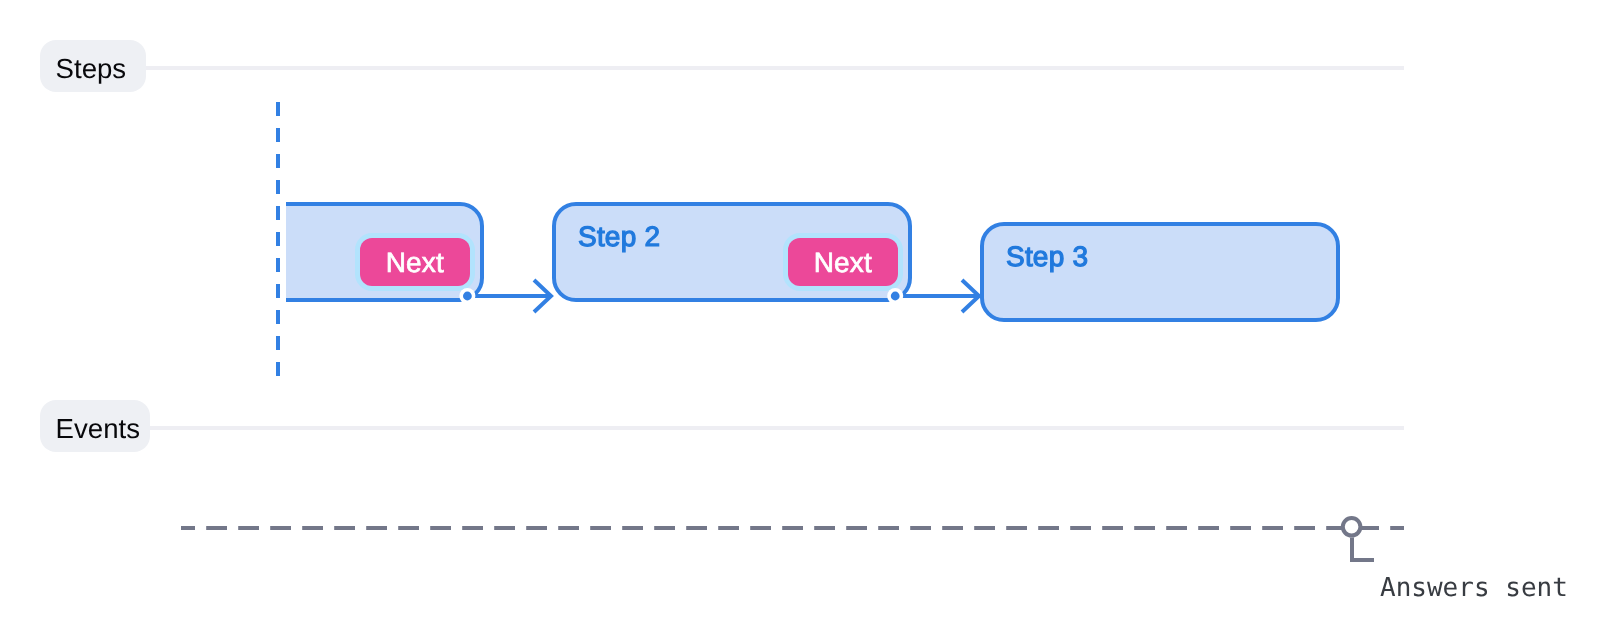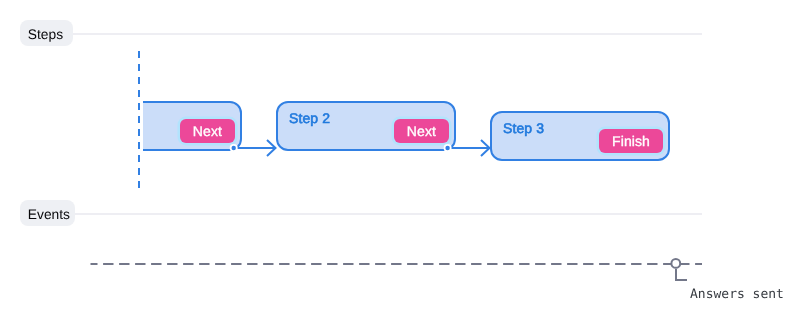--- a/index.html
+++ b/index.html
@@ -95,21 +95,20 @@
     <div class="step-node" style="left:-81px; top:41px;">
       <div class="step-title"></div>
       <div class="step-btn" style="right:5px; bottom:6.5px;">Next</div>
     </div>
     <div class="step-node" style="left:133px; top:41px;">
       <div class="step-title">Step 2</div>
       <div class="step-btn" style="right:5px; bottom:6.5px;">Next</div>
     </div>
     <div class="step-node" style="left:347px; top:51px;padding-left:32px;">
       <div class="step-title">Step 3</div>
-      <div class="step-btn" style="right:5px; bottom:6.5px;">Finish</div>
     </div>
   </div>
 
   <svg class="connectors" width="802" height="309" style="position:absolute;left:0;top:0;pointer-events:none;">
     <g stroke="#3280e3" fill="none" stroke-width="2">
       <path d="M233.5 148 H275"></path>
       <path d="M267 140 L275.5 148 L267 156"></path>
       <path d="M447.5 148 H489"></path>
       <path d="M481 140 L489.5 148 L481 156"></path>
     </g>

